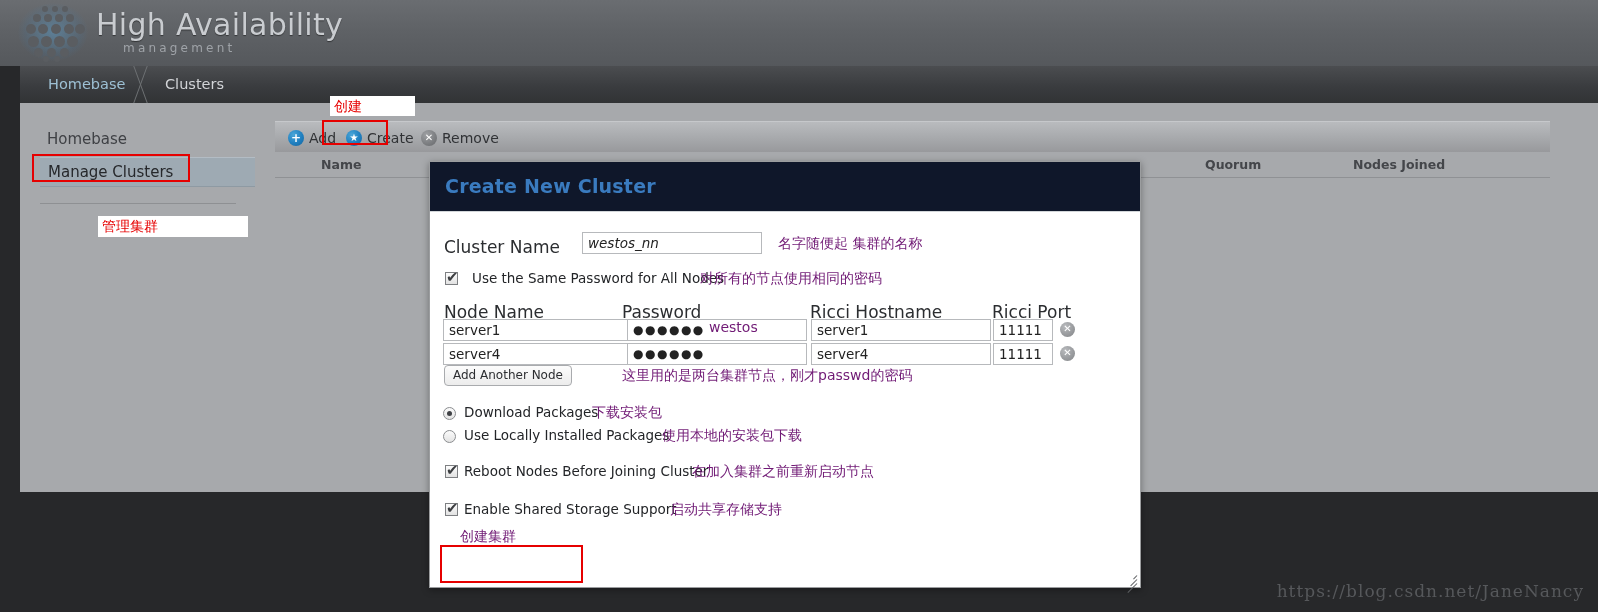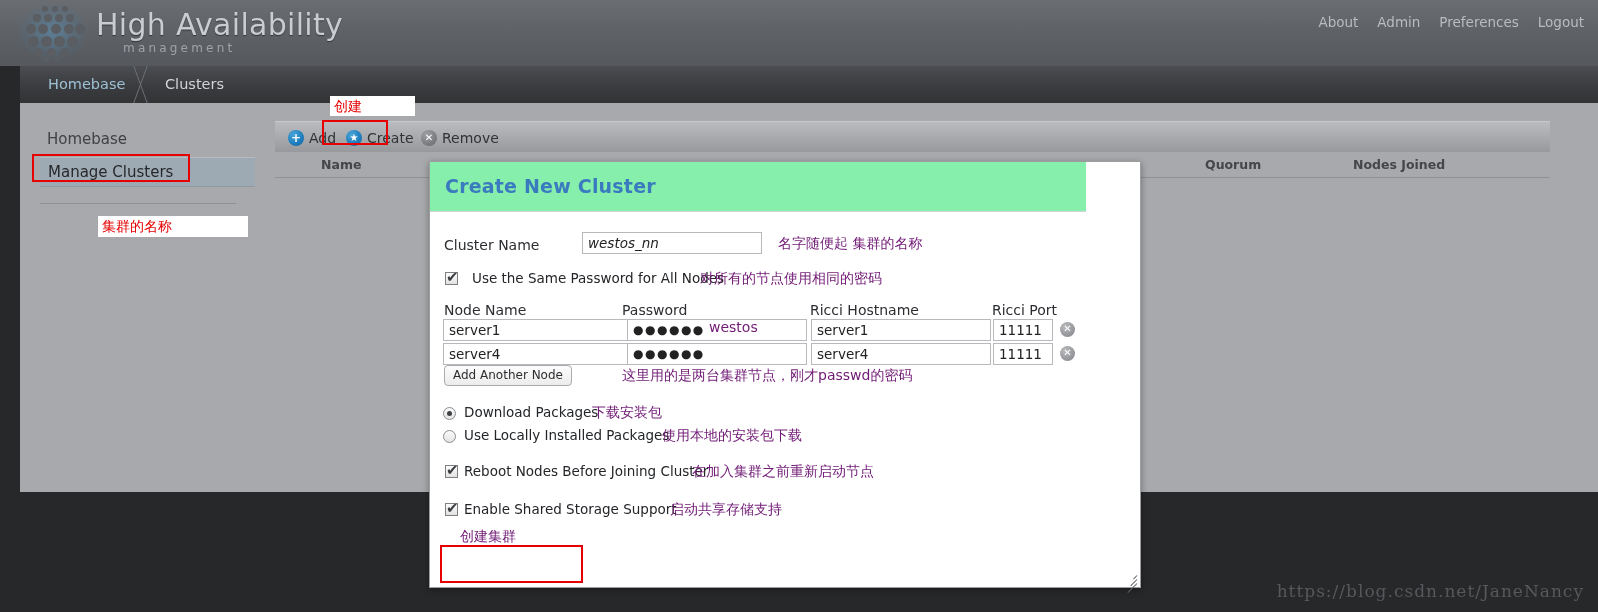--- a/index.html
+++ b/index.html
@@ -117,30 +117,30 @@
     position:absolute; top:5px; font-size:12.5px; font-weight:bold; color:#44464a;
   }
 
   
   #modal {
     position:absolute; left:429px; top:161px; width:712px; height:427px;
     background:#ffffff; border:1px solid #9b9d9f;
     box-shadow:0 2px 7px rgba(0,0,0,.35);
   }
   #modal-head {
-    position:absolute; left:0; top:0; width:656px; height:50px;
-    background:#86efac; border-bottom:1px solid #d2d6d9;padding-left:20px;
+    position:absolute; left:0; top:0; width:710px; height:50px;
+    background:#0f172a; border-bottom:1px solid #d2d6d9;padding-left:20px;
   }
   #modal-title {
     position:absolute; left:15px; top:13px;
     font-size:19px; color:#3a7bbf; font-weight:bold; letter-spacing:.2px;
   }
   #modal-body { position:absolute; left:0; top:50px; width:710px; height:375px; }
 
-  .field-label { position:absolute; font-size:14px; color:#2b2d30; }
+  .field-label { position:absolute; font-size:17px; color:#2b2d30; }
   .txtinput {
     position:absolute; border:1px solid #b7b9bc; background:#fff;
     height:22px; font-size:13.5px; color:#222; padding:1px 5px;
     font-family:"DejaVu Sans","Liberation Sans",sans-serif;
   }
   .pwdinput { letter-spacing:1.5px; font-size:12px; }
 
   .chk {
     position:absolute; width:13px; height:13px; border:1px solid #7d7f82;
     background:linear-gradient(to bottom,#fdfdfd,#e2e2e2);
@@ -210,26 +210,20 @@
       <div class="ldot" style="left: 34px; top: 32px; width: 11px; height: 11px;"></div>
       <div class="ldot" style="left: 47px; top: 32px; width: 11px; height: 11px;"></div>
       <div class="ldot" style="left: 14px; top: 44px; width: 9px; height: 9px;"></div>
       <div class="ldot" style="left: 27px; top: 44px; width: 9px; height: 9px;"></div>
       <div class="ldot" style="left: 40px; top: 44px; width: 9px; height: 9px;"></div>
       <div class="ldot" style="left: 23px; top: 52px; width: 6px; height: 6px;"></div>
       <div class="ldot" style="left: 34px; top: 52px; width: 6px; height: 6px;"></div>
     </div>
   <div id="brand">High Availability</div>
   <div id="brand-sub">management</div>
-  <div id="topnav">
-    <a href="#">About</a>
-    <a href="#">Admin</a>
-    <a href="#">Preferences</a>
-    <a href="#">Logout</a>
-  </div>
 </div>
 
 <div id="crumbbar">
   <div class="crumb" id="crumb-home">Homebase</div>
   <div id="crumb-arrow"></div>
   <div id="crumb-arrow2"></div>
   <div class="crumb" id="crumb-clusters">Clusters</div>
 </div>
 
 <div id="content">
@@ -268,21 +262,21 @@
       <div class="th" style="left:930px;">Quorum</div>
       <div class="th" style="left:1078px;">Nodes Joined</div>
     </div>
   </div>
 </div>
 
 <div class="redbox" style="left:322px; top:120px; width:66px; height:25px;"></div>
 <div class="redlabel" style="left:330px; top:96px; width:85px; height:20px;">创建</div>
 
 <div class="redbox" style="left:32px; top:154px; width:158px; height:28px;"></div>
-<div class="redlabel" style="left:98px; top:216px; width:150px; height:21px;">集群的名称</div>
+<div class="redlabel" style="left:98px; top:216px; width:150px; height:21px;">管理集群</div>
 
 <div id="modal">
   <div id="modal-head">
     <div id="modal-title">Create New Cluster</div>
   </div>
 
   <div id="modal-body">
 
     <div class="field-label" style="left:14px; top:25px;">Cluster Name</div>
     <input class="txtinput" style="left: 152px; top: 20px; width: 180px; font-style: italic;" value="westos_nn">

